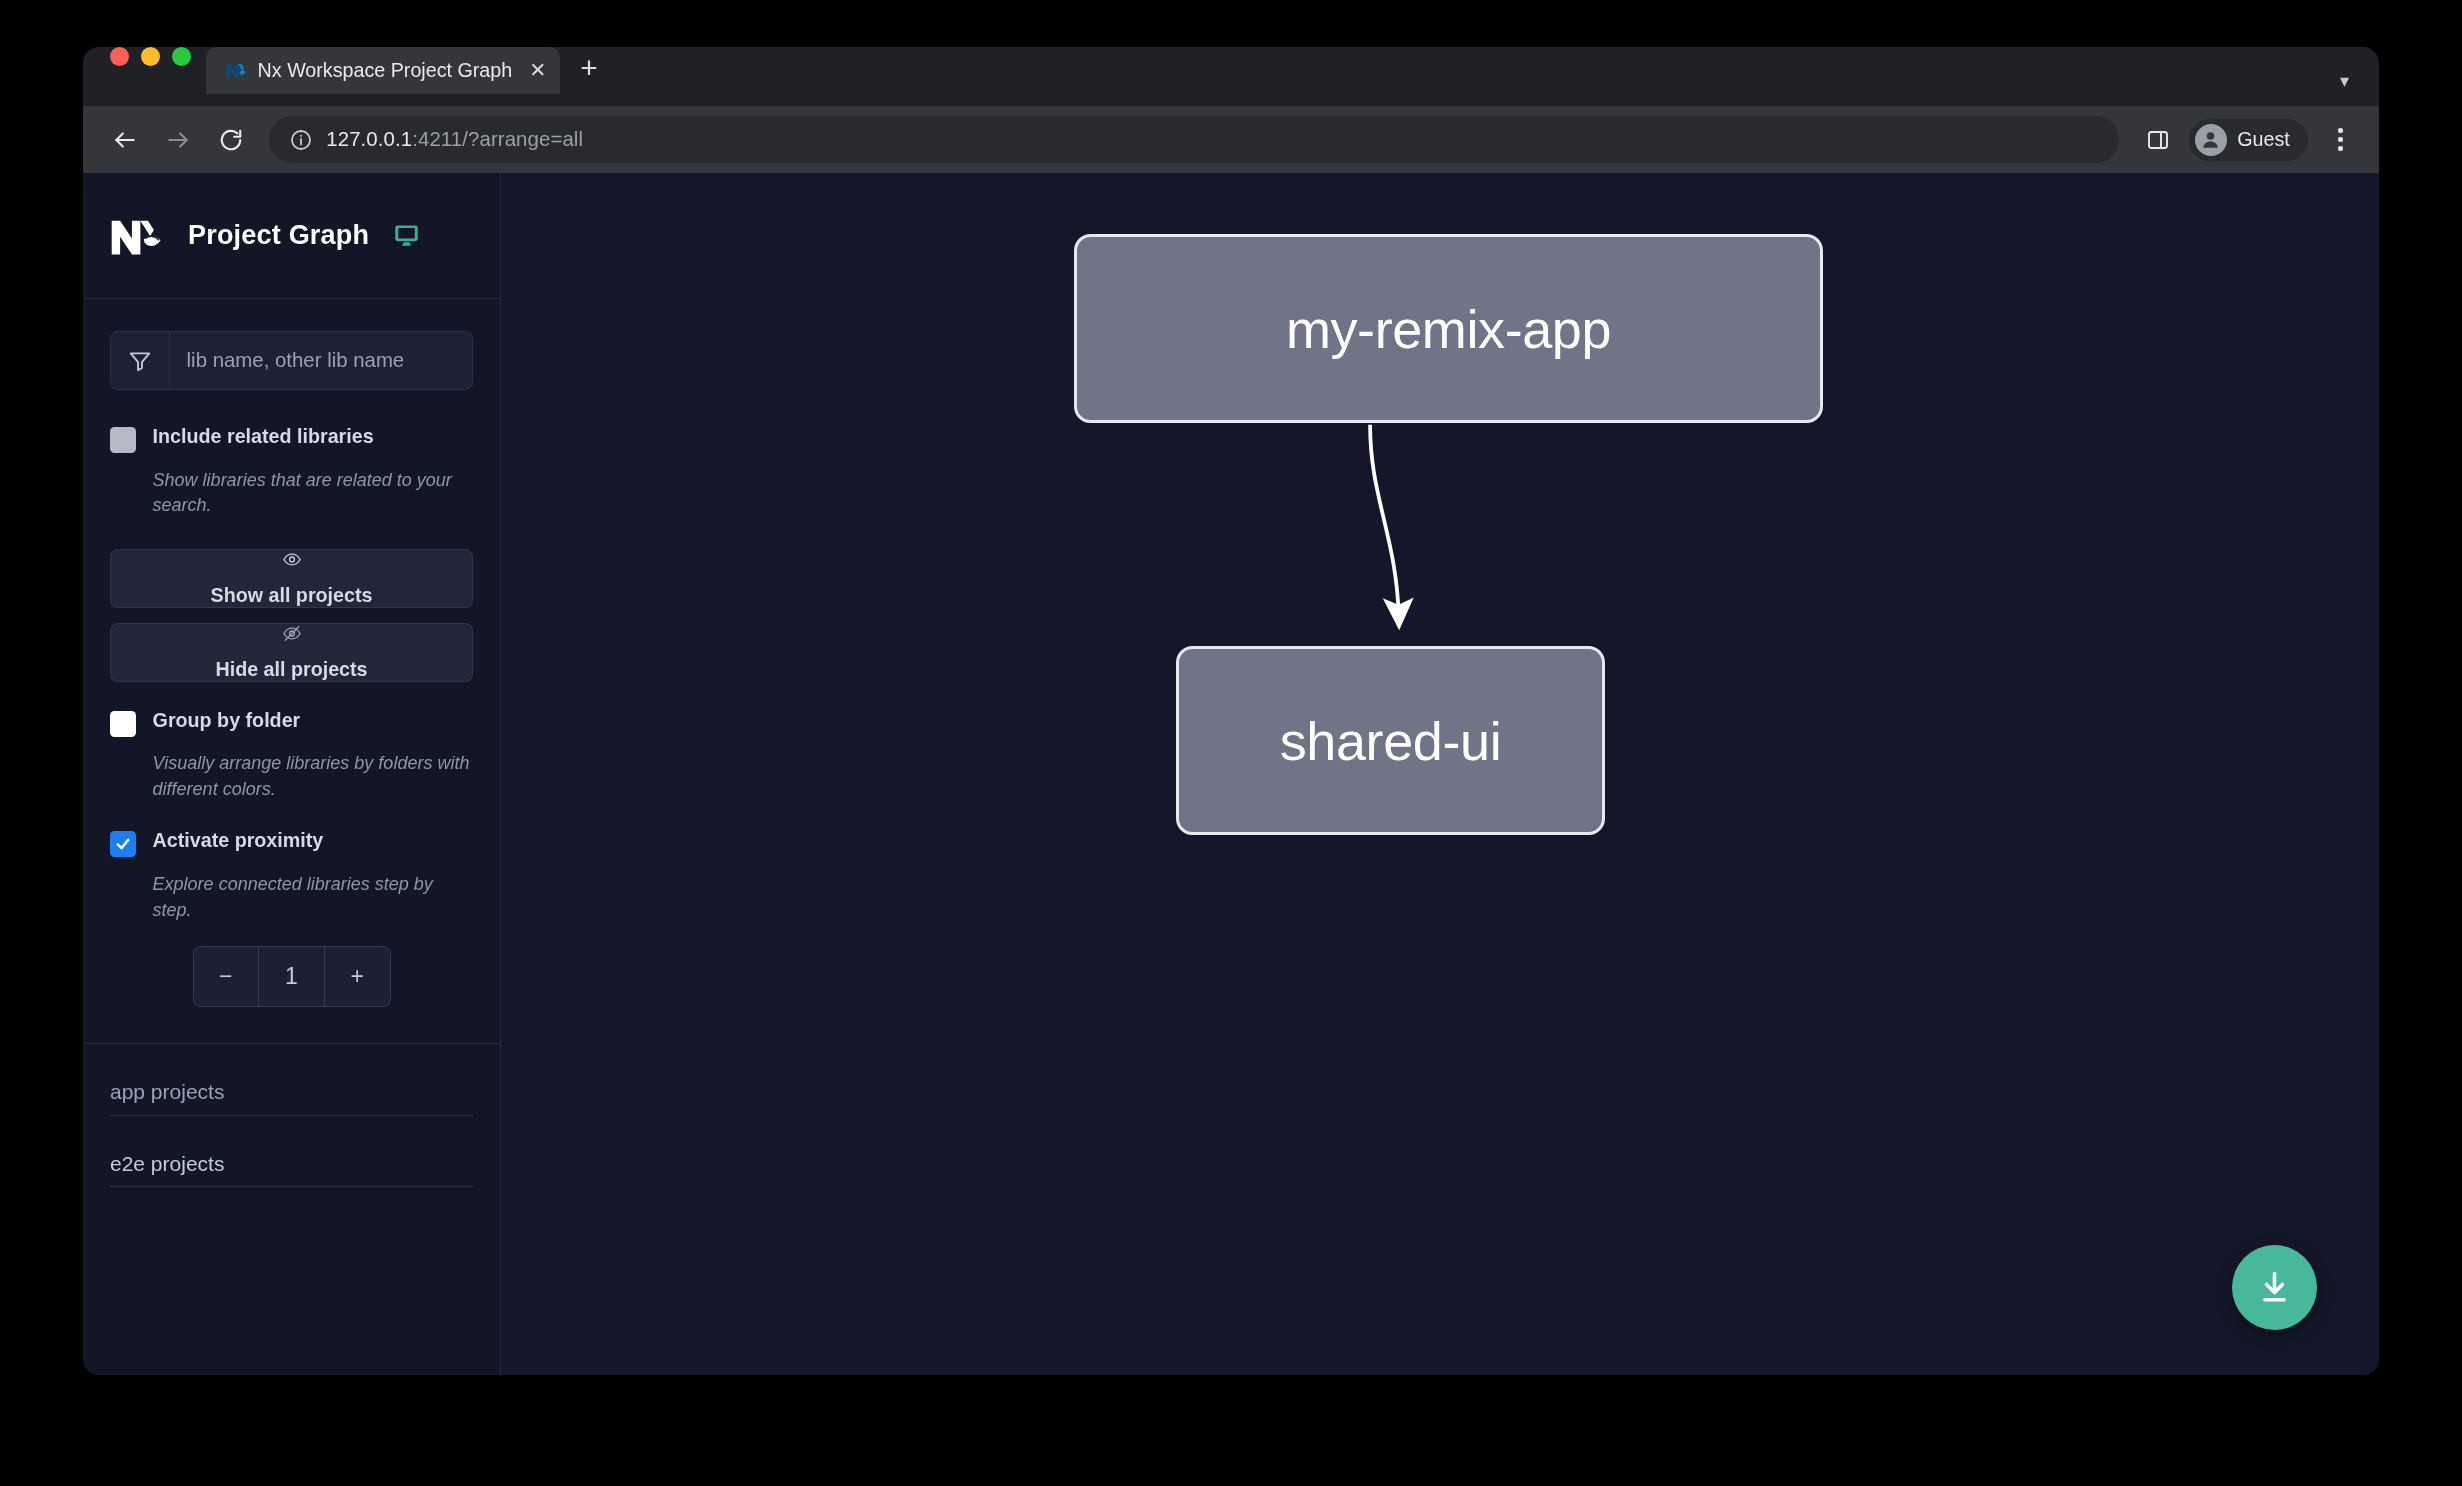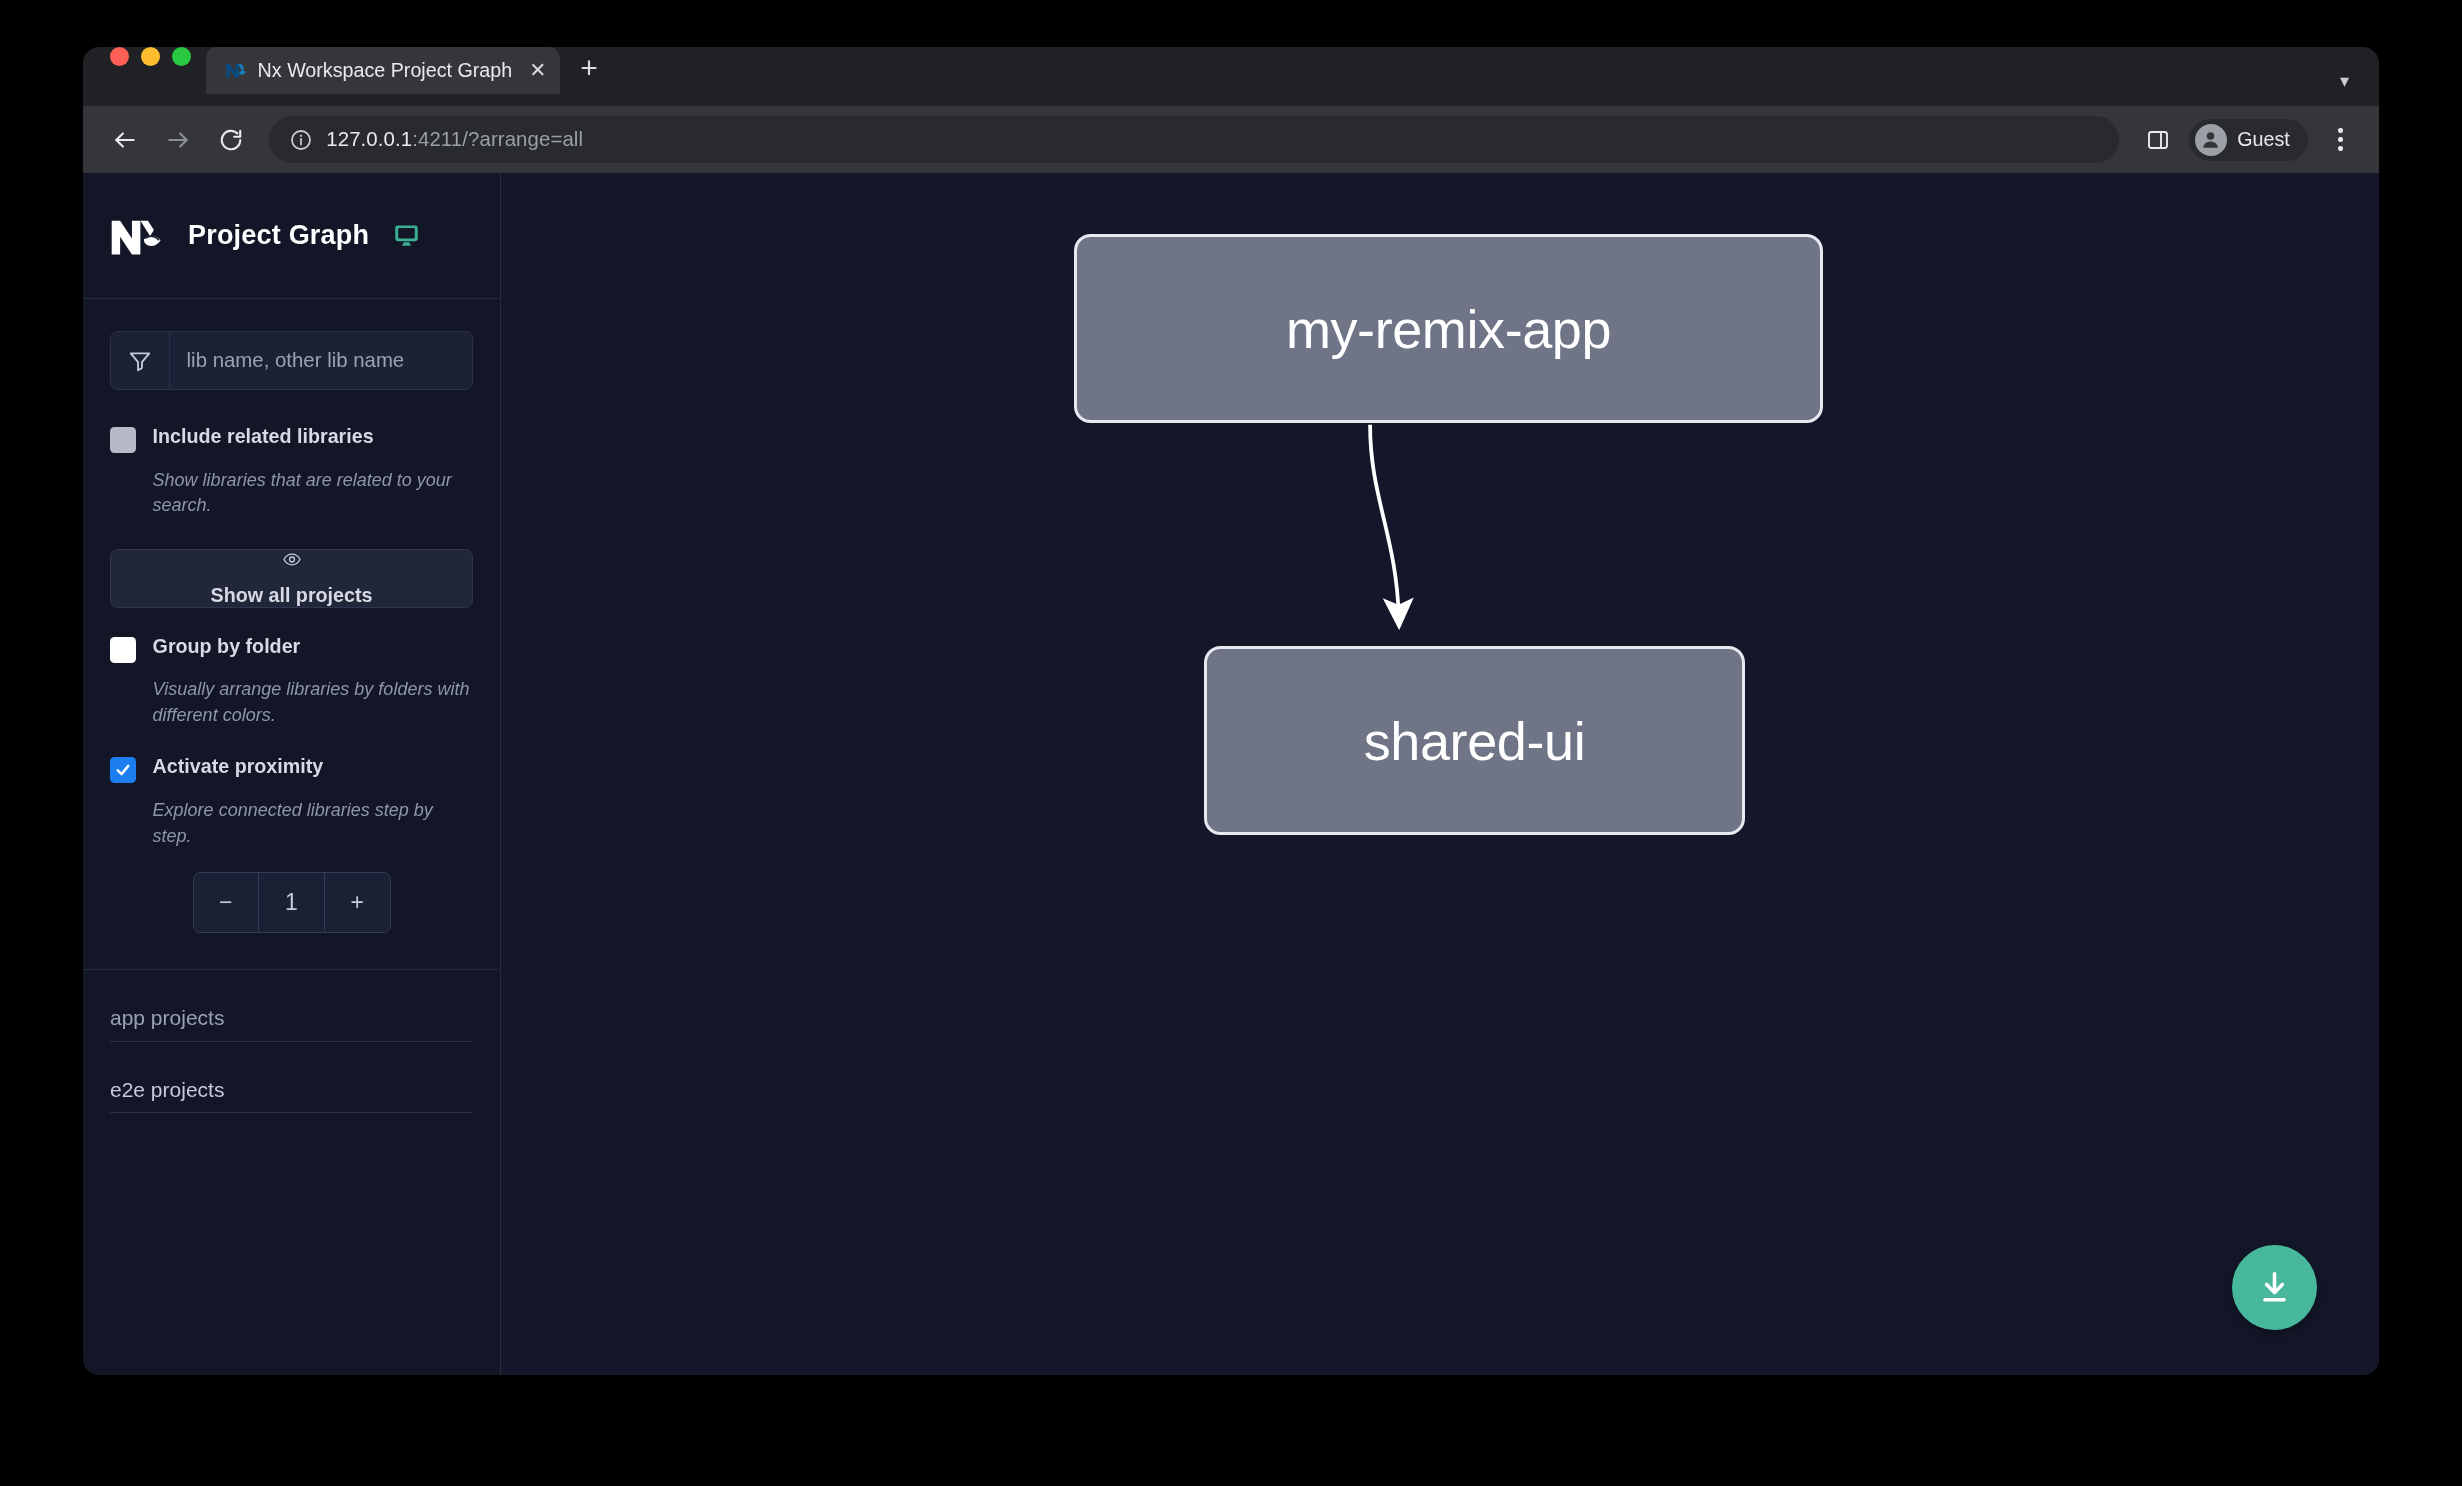--- a/index.html
+++ b/index.html
@@ -246,22 +246,22 @@
     display: flex; align-items: center; justify-content: center;
     color: #ffffff;
     font-size: 54px;
     letter-spacing: -0.4px;
   }
   #node-my-remix-app {
     left: 551px; top: 61px;
     width: 749px; height: 189px;
   }
   #node-shared-ui {
-    left: 681px; top: 473px;
-    width: 541px; height: 189px;
+    left: 653px; top: 473px;
+    width: 429px; height: 189px;
   }
   #graph-edges {
     position: absolute; left: 0; top: 0;
     width: 100%; height: 100%;
     pointer-events: none;
   }
 
   #download-fab {
     position: absolute;
     right: 62px; bottom: 45px;
@@ -389,20 +389,28 @@
       </div>
 
       <div class="sb-button" style="margin-top:30px">
         <svg width="26" height="26" viewBox="0 0 24 24" fill="none" stroke="#c5cbda" stroke-width="1.7">
           <path d="M1.8 12S5.6 5.2 12 5.2 22.2 12 22.2 12 18.4 18.8 12 18.8 1.8 12 1.8 12z"></path>
           <circle cx="12" cy="12" r="3.1"></circle>
         </svg>
         <span class="sb-button-label">Show all projects</span>
       </div>
 
+      <div class="sb-button" style="margin-top:15px">
+        <svg width="26" height="26" viewBox="0 0 24 24" fill="none" stroke="#9aa2b5" stroke-width="1.7">
+          <path d="M1.8 12S5.6 5.2 12 5.2 22.2 12 22.2 12 18.4 18.8 12 18.8 1.8 12 1.8 12z"></path>
+          <circle cx="12" cy="12" r="3.1"></circle>
+          <line x1="3.5" y1="20.5" x2="20.5" y2="3.5" stroke-linecap="round"></line>
+        </svg>
+        <span class="sb-button-label">Hide all projects</span>
+      </div>
 
       <div class="check-row">
         <span class="cb cb-unchecked-white"></span>
         <span>
           <span class="check-label">Group by folder</span>
           <span class="check-desc" style="display:block">Visually arrange libraries by folders with different colors.</span>
         </span>
       </div>
 
       <div class="check-row">

